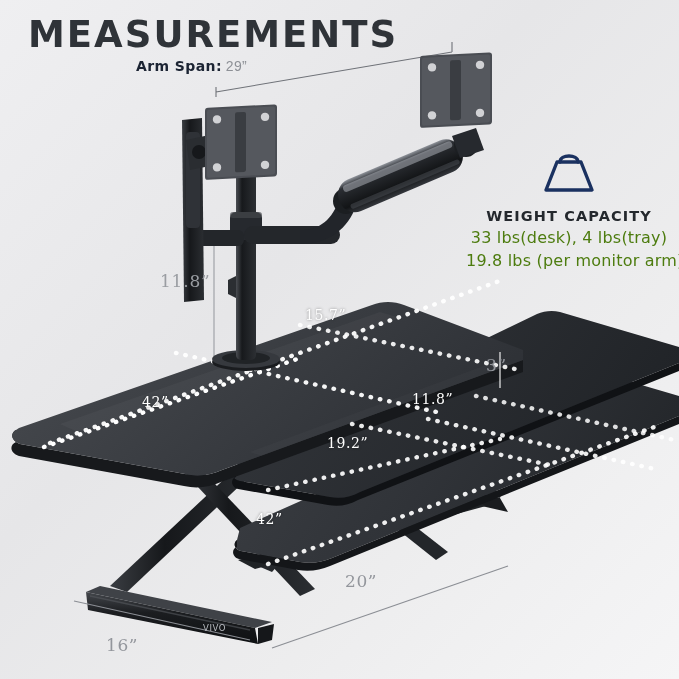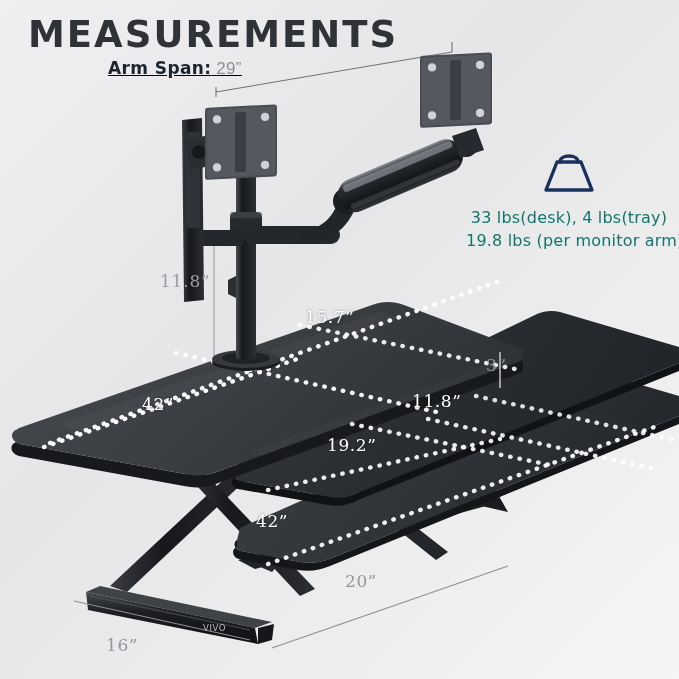--- a/index.html
+++ b/index.html
@@ -12,44 +12,44 @@
   .stage{position:absolute;inset:0;}
   .abs{position:absolute;}
 
   
   #title{
     left:28px;top:16px;
     font-size:37px;font-weight:bold;letter-spacing:2.0px;
     color:#2f3338;line-height:1;
     font-family:"DejaVu Sans","Liberation Sans",sans-serif;
   }
-  .armspan-line{left:108px;top:58px;font-size:17px;white-space:nowrap;text-decoration:underline;}
+  .armspan-line{left:136px;top:58px;font-size:14px;white-space:nowrap;}
   .as-label{color:#1c2433;font-weight:bold;letter-spacing:.4px;
             font-family:"DejaVu Sans","Liberation Sans",sans-serif;}
   .as-val{color:#8d9096;font-weight:normal;letter-spacing:.3px;}
 
   .pole-label{left:112px;top:250px;font-size:17px;color:#33383e;letter-spacing:1.3px;white-space:nowrap;
               font-family:"DejaVu Serif","Liberation Serif",serif;}
   .pole-val{left:160px;top:271px;font-size:17px;color:#9a9da2;letter-spacing:.8px;
             font-family:"DejaVu Serif","Liberation Serif",serif;}
 
   
   .dim-grey{color:#93969c;font-size:17px;letter-spacing:.6px;white-space:nowrap;
             font-family:"DejaVu Serif","Liberation Serif",serif;}
   
-  .dim-white{color:#ffffff;font-size:17px;letter-spacing:.6px;white-space:nowrap;
+  .dim-white{color:#ffffff;font-size:14px;letter-spacing:.6px;white-space:nowrap;
              font-family:"DejaVu Serif","Liberation Serif",serif;
              text-shadow:0 0 3px rgba(0,0,0,.45);}
 
   
   #wc-block{left:466px;top:148px;width:206px;text-align:center;}
   #wc-icon{display:block;margin:0 auto 12px auto;}
   #wc-head{font-size:14.5px;font-weight:bold;letter-spacing:1.1px;color:#24282d;
            font-family:"DejaVu Sans","Liberation Sans",sans-serif;}
-  .wc-line{font-size:16px;color:#0f766e;letter-spacing:.2px;margin-top:4px;
+  .wc-line{font-size:16px;color:#4d7c0f;letter-spacing:.2px;margin-top:4px;
            font-family:"DejaVu Sans","Liberation Sans",sans-serif;white-space:nowrap;}
 
   
   #art{position:absolute;left:0;top:0;width:679px;height:679px;}
 </style>
 </head>
 <body>
 
 <div class="stage">
 
@@ -290,20 +290,21 @@
     <span class="as-val">29”</span>
   </div>
 
   <div class="abs pole-val">11.8”</div>
 
   <div class="abs" id="wc-block">
     <svg id="wc-icon" width="62" height="48" viewBox="0 0 62 48">
       <path d="M22 14 C22 6, 40 6, 40 14" fill="none" stroke="#1a3160" stroke-width="3.4" stroke-linecap="round"></path>
       <path d="M19 14 L43 14 L54 42 L8 42 Z" fill="none" stroke="#1a3160" stroke-width="3.4" stroke-linejoin="round"></path>
     </svg>
+    <div id="wc-head">WEIGHT CAPACITY</div>
     <div class="wc-line">33 lbs(desk), 4 lbs(tray)</div>
     <div class="wc-line">19.8 lbs (per monitor arm)</div>
   </div>
 
   <div class="abs dim-white" style="left:305px;top:307px;">15.7”</div>
 
   <div class="abs dim-white" style="left:142px;top:394px;">42”</div>
 
   <div class="abs dim-grey" style="left:486px;top:355px;">3”</div>
 

